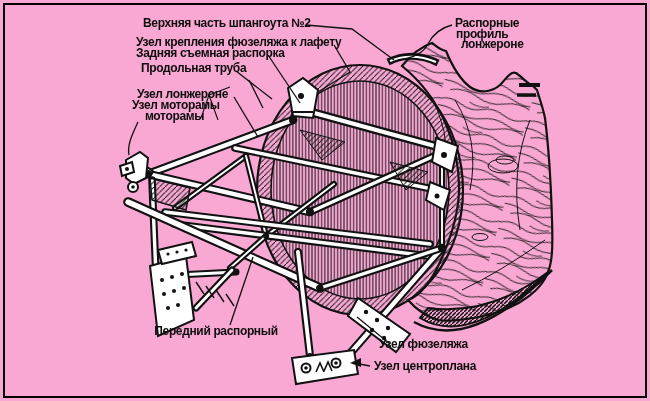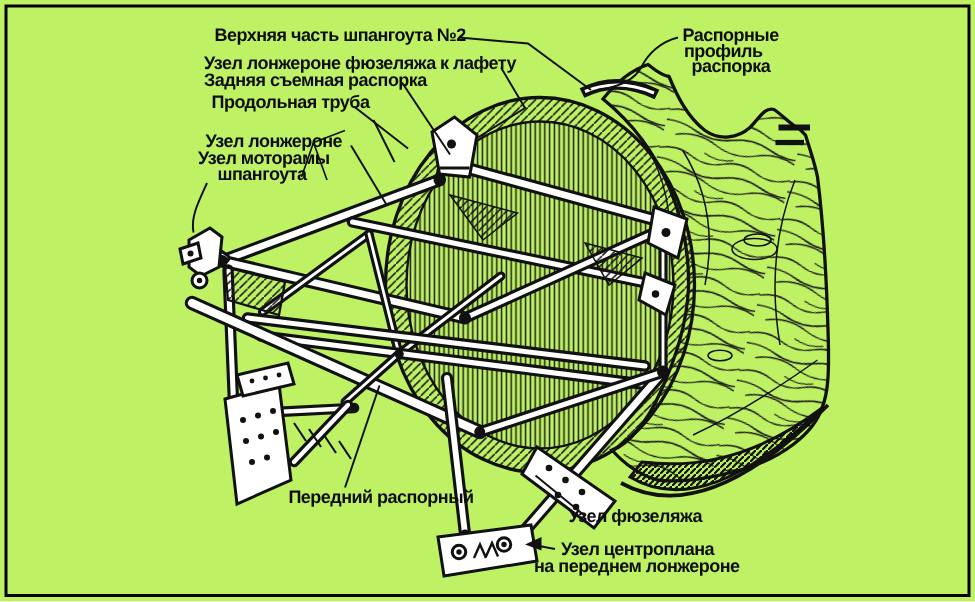--- a/index.html
+++ b/index.html
@@ -1,28 +1,28 @@
 <!DOCTYPE html>
 <html><head>
 <meta charset="utf-8">
 <style>
   html,body{margin:0;padding:0;background:#fff;}
   #figure{
-    position:relative;width:650px;height:401px;background:#bef264;overflow:hidden;
+    position:relative;width:650px;height:401px;background:#f9a8d4;overflow:hidden;
     font-family:"Liberation Sans","DejaVu Sans",sans-serif;
   }
   #frame-border{
     position:absolute;left:3px;top:3px;right:3px;bottom:3px;
     border:2px solid #000;pointer-events:none;
   }
   .lbl{
     position:absolute;color:#0d0d0d;font-weight:700;font-size:12px;
     line-height:10.5px;letter-spacing:-0.35px;white-space:nowrap;
   }
-  .center{text-align:center;white-space:normal;margin-left:38px;}
+  .center{text-align:center;white-space:normal;}
   svg{position:absolute;left:0;top:0;}
 </style>
 </head>
 <body>
 
 <div id="figure">
 
   <svg width="650" height="401" viewBox="0 0 650 401">
     <defs>
       <pattern id="wood" width="90" height="26" patternUnits="userSpaceOnUse" patternTransform="rotate(15)">
@@ -213,33 +213,32 @@
       <path d="M138,122 C132,135 127,145 129,155"></path>
       <path d="M452,25 C440,28 432,36 428,44 C424,52 414,58 398,60"></path>
       <path d="M230,325 L253,257"></path>
       <path d="M390,344 L357,317"></path>
       <path d="M370,366 L354,363"></path>
       <polygon points="350,363 361,358 361,367" fill="#111" stroke="none"></polygon>
     </g>
   </svg>
 
   <div class="lbl" style="left:143px;top:18px">Верхняя часть шпангоута №2</div>
-  <div class="lbl" style="left:136px;top:37px">Узел лонжероне фюзеляжа к лафету</div>
+  <div class="lbl" style="left:136px;top:37px">Узел крепления фюзеляжа к лафету</div>
   <div class="lbl" style="left:141px;top:63px">Продольная труба</div>
   <div class="lbl" style="left:136px;top:48px">Задняя съемная распорка</div>
   <div class="lbl" style="left:137px;top:89px">Узел лонжероне</div>
   <div class="lbl" style="left:132px;top:100px">Узел моторамы</div>
-  <div class="lbl" style="left:145px;top:110.5px">шпангоута</div>
+  <div class="lbl" style="left:145px;top:110.5px">моторамы</div>
 
   <div class="lbl" style="left:455px;top:18px">Распорные</div>
   <div class="lbl" style="left:456px;top:28.5px">профиль</div>
-  <div class="lbl" style="left:461px;top:39px">распорка</div>
+  <div class="lbl" style="left:461px;top:39px">лонжероне</div>
 
   <div class="lbl center" style="left:150px;top:326px;width:132px">
     <div>Передний распорный</div>
   </div>
 
   <div class="lbl" style="left:379px;top:339px">Узел фюзеляжа</div>
   <div class="lbl" style="left:374px;top:361px">Узел центроплана</div>
-  <div class="lbl" style="left:356px;top:372px">на переднем лонжероне</div>
 
   <div id="frame-border"></div>
 </div>
 
 </body></html>

